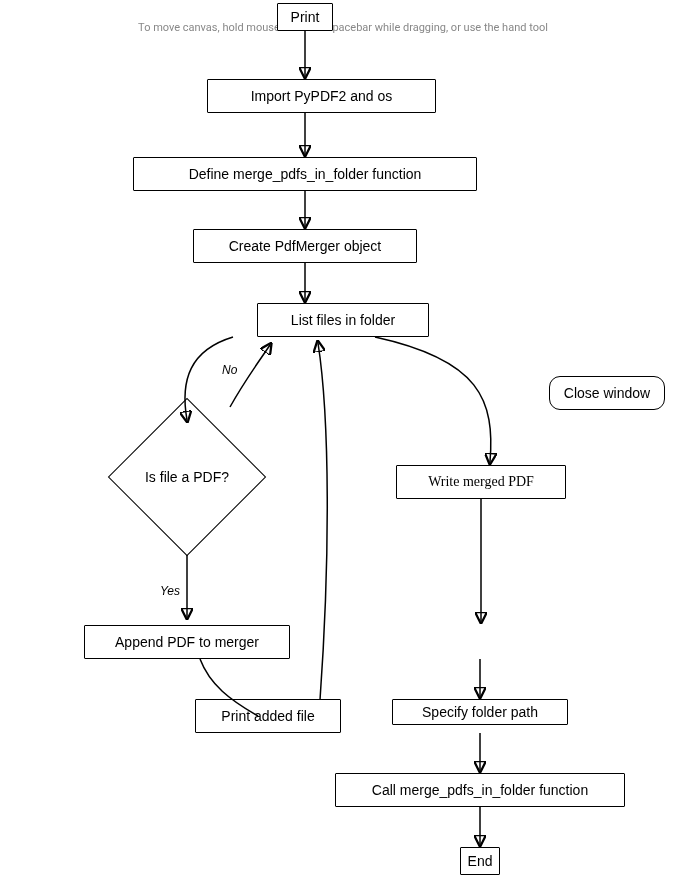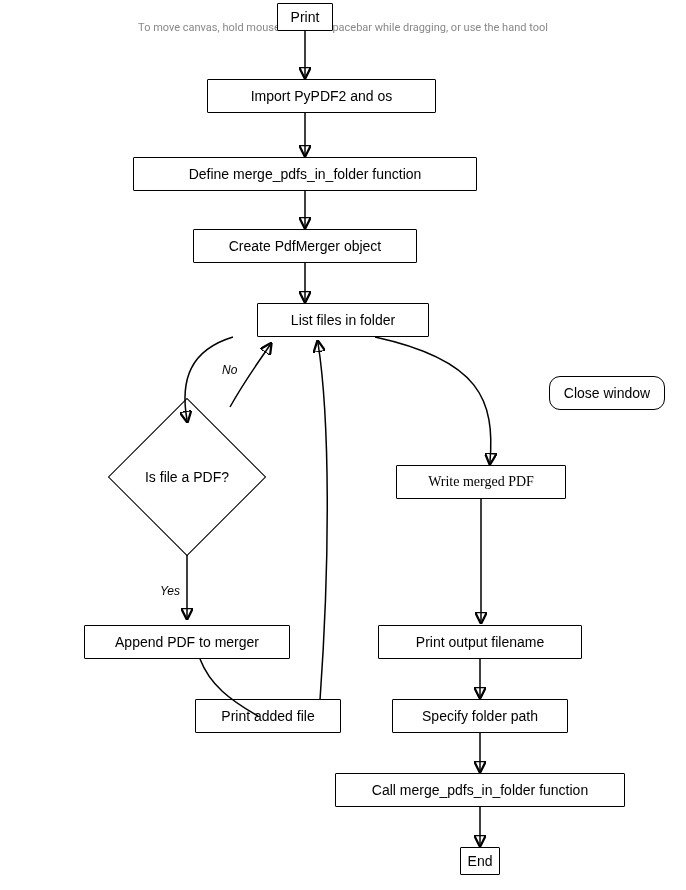--- a/index.html
+++ b/index.html
@@ -120,25 +120,22 @@
   </div>
 
   <div class="box" style="left:195px; top:699px; width:146px; height:34px;">
     <span>Print added file</span>
   </div>
 
   <div class="box" style="left:396px; top:465px; width:170px; height:34px;font-family:Liberation Serif, serif;">
     <span>Write merged PDF</span>
   </div>
 
-  <div class="box" style="left:378px; top:625px; width:204px; height:34px;">
-    <span>Print output filename</span>
-  </div>
 
-  <div class="box" style="left:392px; top:699px; width:176px; height:34px;">
+  <div class="box" style="left:392px; top:699px; width:176px; height:26px;">
     <span>Specify folder path</span>
   </div>
 
   <div class="box" style="left:335px; top:773px; width:290px; height:34px;">
     <span>Call merge_pdfs_in_folder function</span>
   </div>
 
   <div class="box" style="left:460px; top:847px; width:40px; height:28px;">
     <span>End</span>
   </div>

